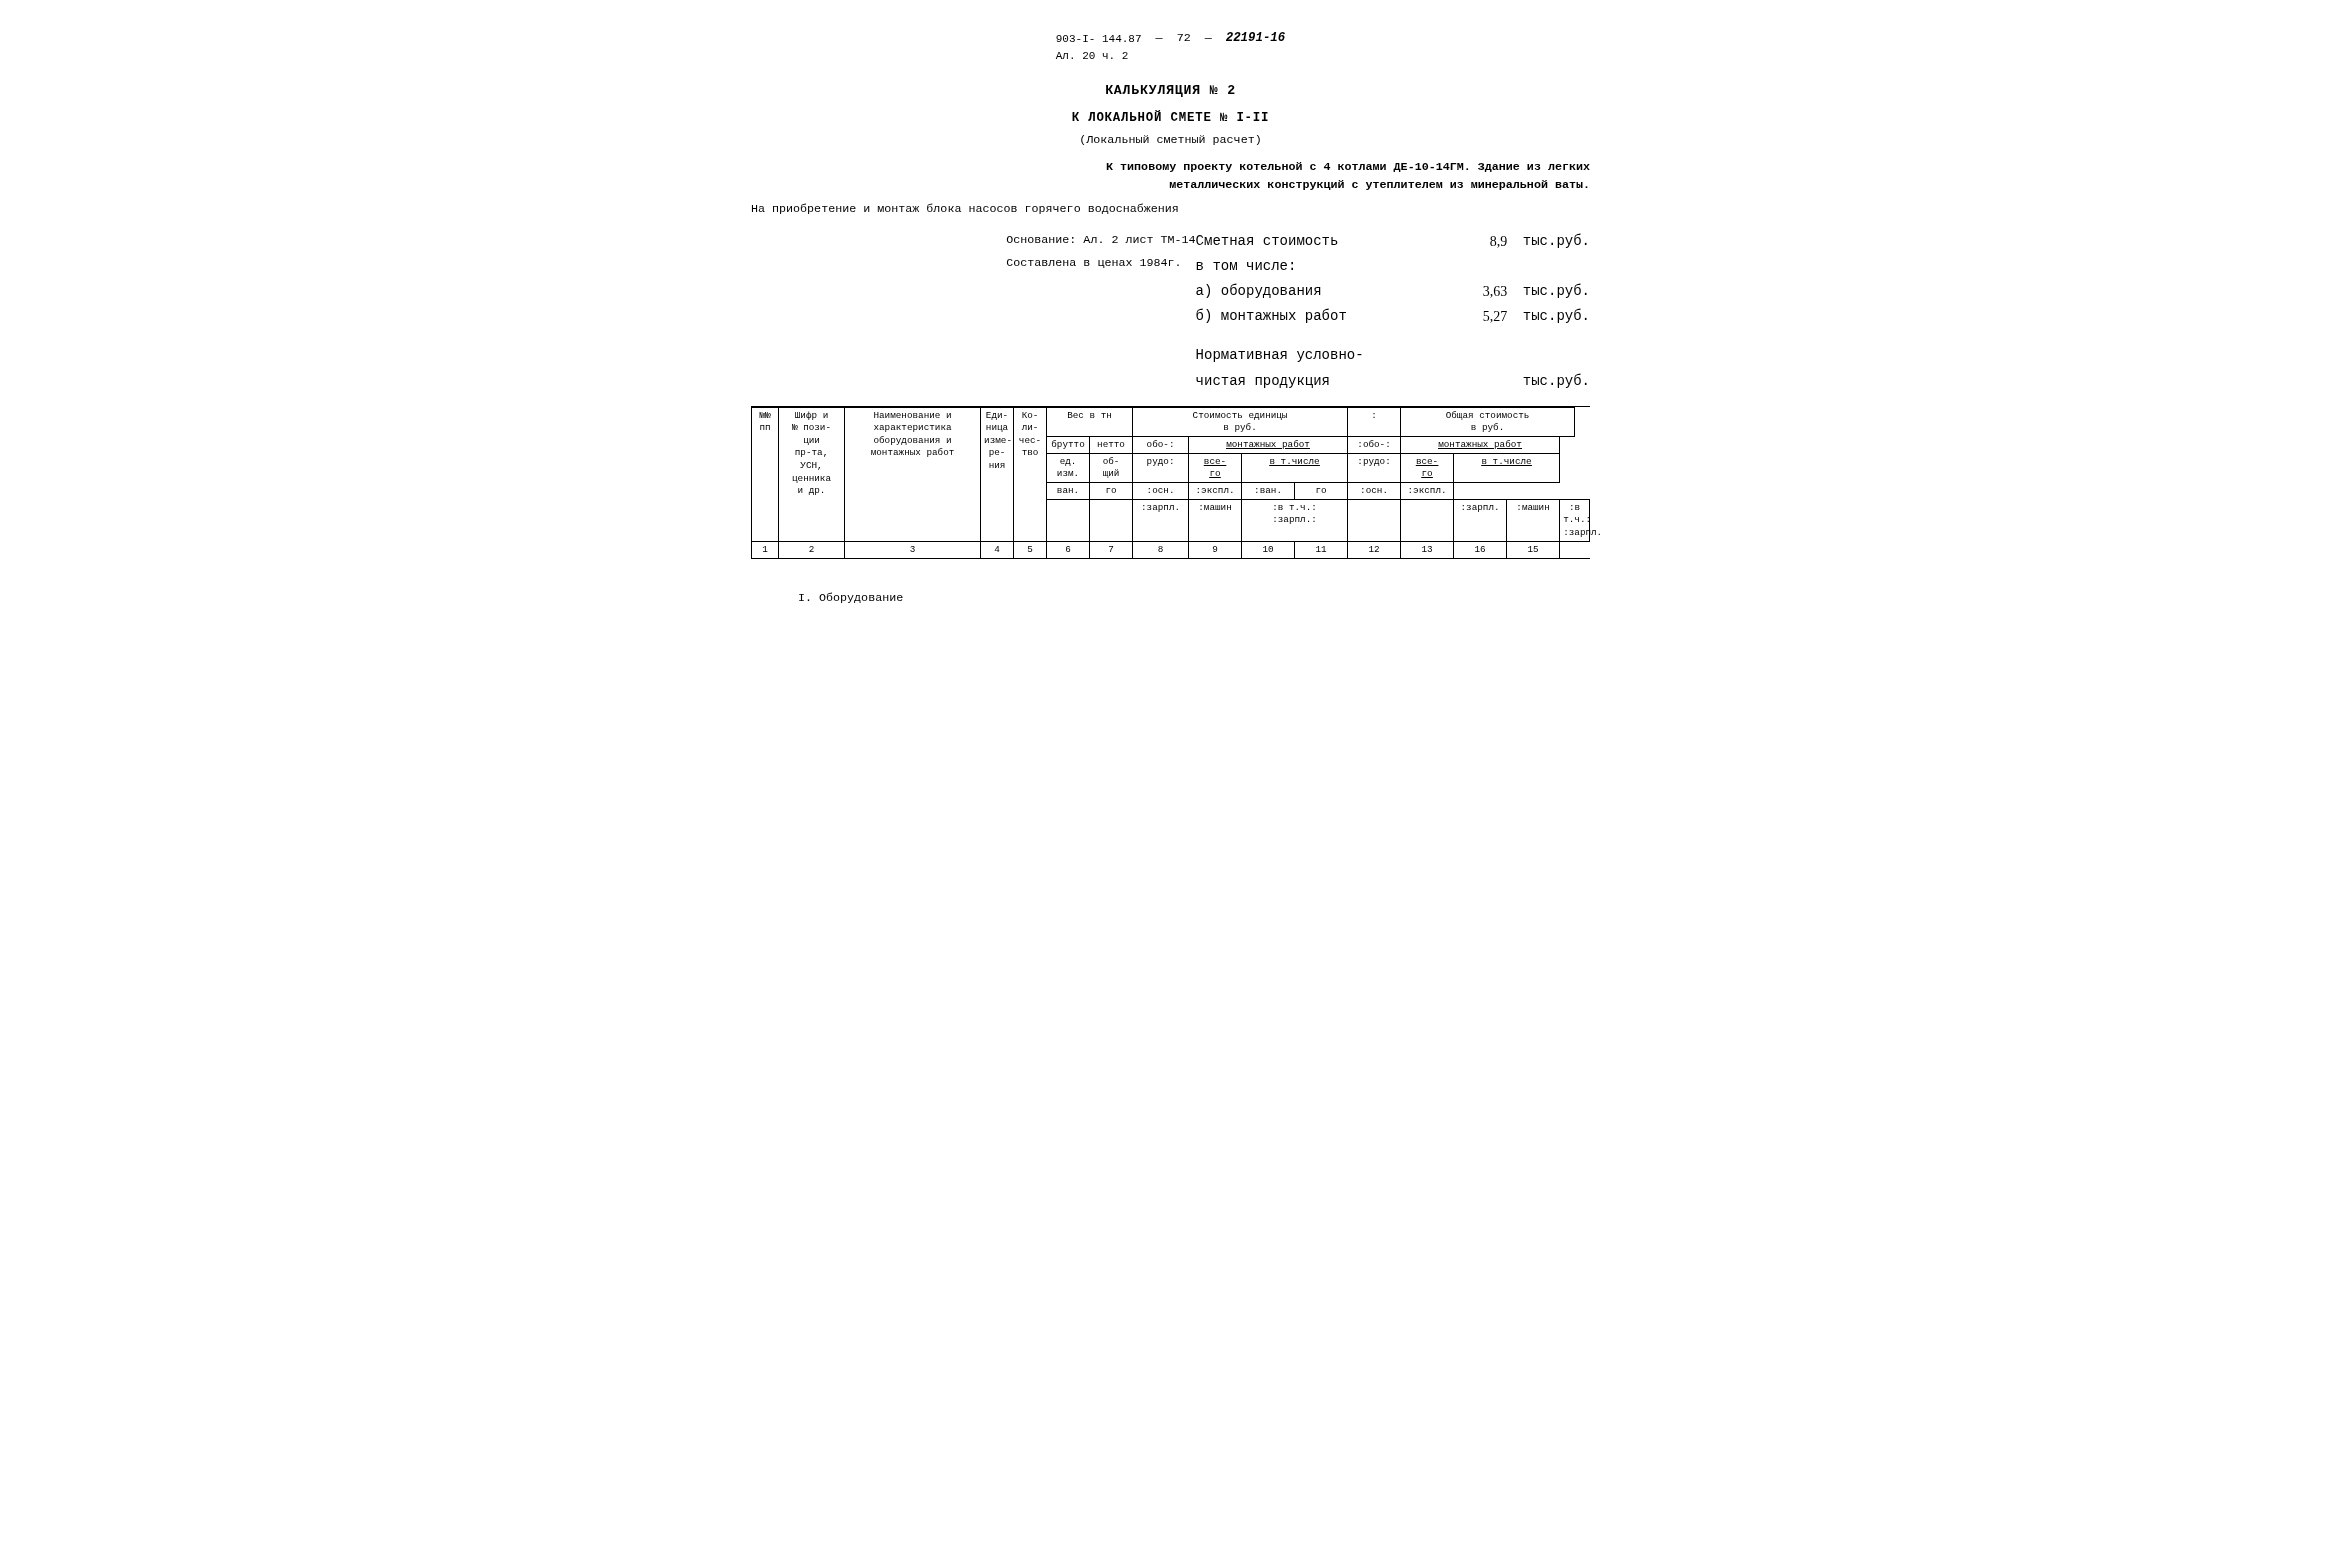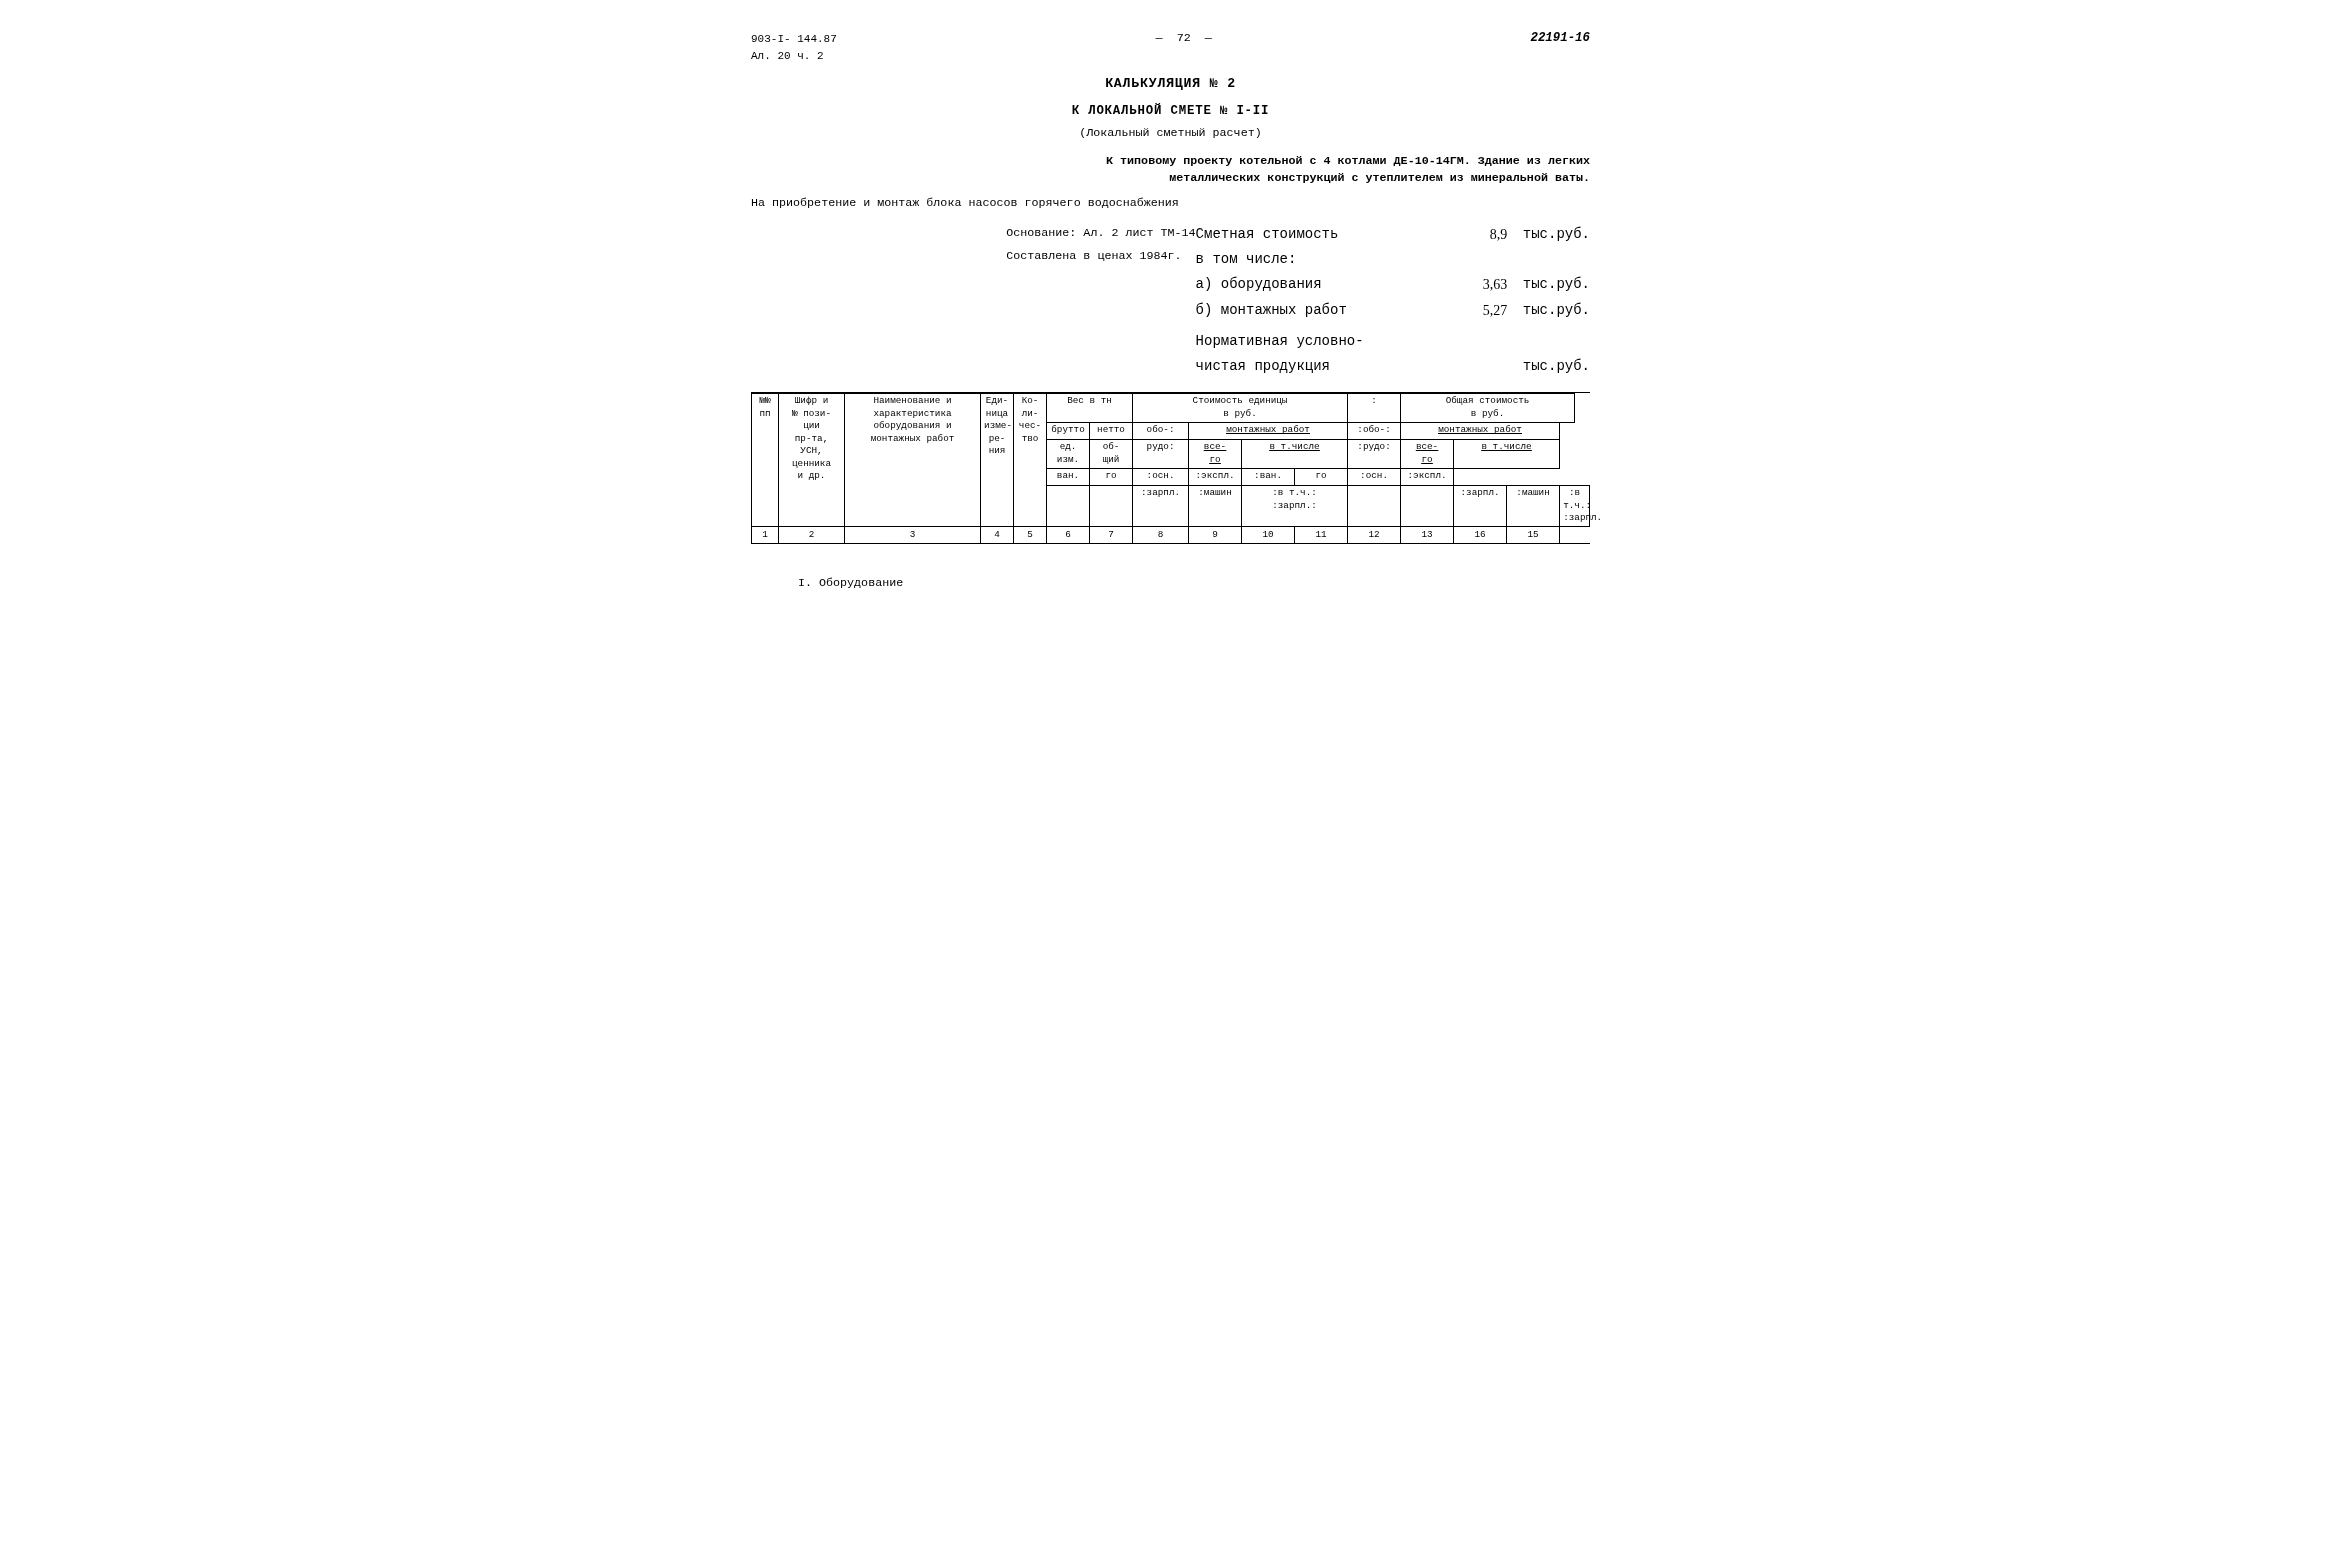--- a/index.html
+++ b/index.html
@@ -13,23 +13,23 @@
       font-family: 'Courier New', Courier, monospace;
       font-size: 11.7px;
       color: #000000;
       padding: 31px 47px;
       max-width: 933px;
       margin: 0 auto;
     }
 
     .header-top {
       display: flex;
-      justify-content: space-between;
+      justify-content: center;
       align-items: flex-start;
-      margin-bottom: 12px;
+      margin-bottom: 19px;
     }
 
     .header-left {
       font-size: 11px;
       line-height: 1.5;
     }
 
     .header-center {
       font-size: 11.7px;
       text-align: center;
@@ -200,21 +200,21 @@
     <div class="info-right-row">
       <span class="info-label">а) оборудования</span>
       <span class="info-value">3,63</span>
       <span class="info-unit">тыс.руб.</span>
     </div>
     <div class="info-right-row">
       <span class="info-label">б) монтажных работ</span>
       <span class="info-value">5,27</span>
       <span class="info-unit">тыс.руб.</span>
     </div>
-    <div style="margin-top: 6px;">
+    <div style="margin-top: 14px;">
       <div class="info-right-row">
         <span class="info-label">Нормативная условно-</span>
       </div>
       <div class="info-right-row">
         <span class="info-label">чистая продукция</span>
         <span class="info-value">&nbsp;</span>
         <span class="info-unit">тыс.руб.</span>
       </div>
     </div>
   </div>

